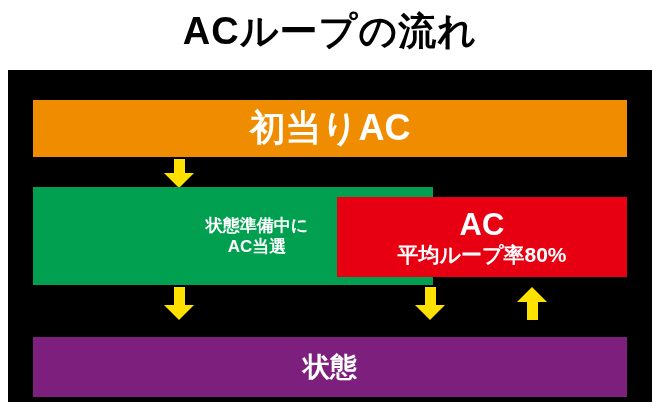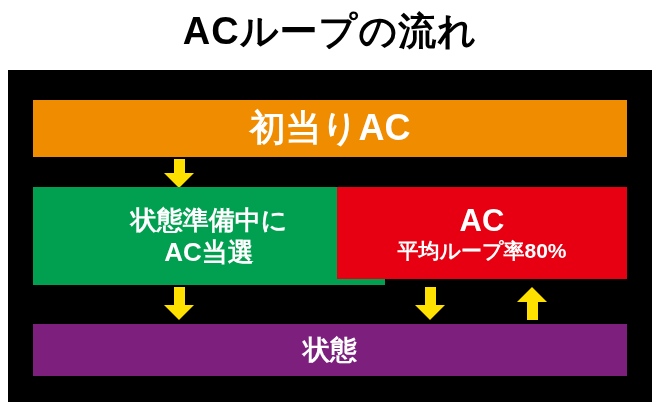--- a/index.html
+++ b/index.html
@@ -47,33 +47,34 @@
   .box-top {
     left: 25px; top: 30px;
     width: 594px; height: 57px;
     background: var(--orange, #f08c00);
     font-size: 36px;
   }
   .box-left {
     left: 25px; top: 117px;
     width: 352px; height: 98px;
     background: var(--green, #00a050);
-    font-size: 26px;
+    font-size: 17px;
     line-height: 1.25;
+    padding-left: 48px;
   }
   .box-right {
-    left: 329px; top: 117px;
-    width: 290px; height: 92px;
+    left: 329px; top: 127px;
+    width: 290px; height: 80px;
     background: var(--red, #e60012);
   }
   .box-right .main { font-size: 31px; line-height: 1.15; }
   .box-right .sub  { font-size: 21px; line-height: 1.2; }
   .box-bottom {
-    left: 25px; top: 254px;
-    width: 594px; height: 52px;
+    left: 25px; top: 267px;
+    width: 594px; height: 60px;
     background: var(--purple, #7c1f7d);
     font-size: 27px;
   }
   .arrow {
     position: absolute;
     width: 30px;
     display: flex;
     flex-direction: column;
     align-items: center;
   }

